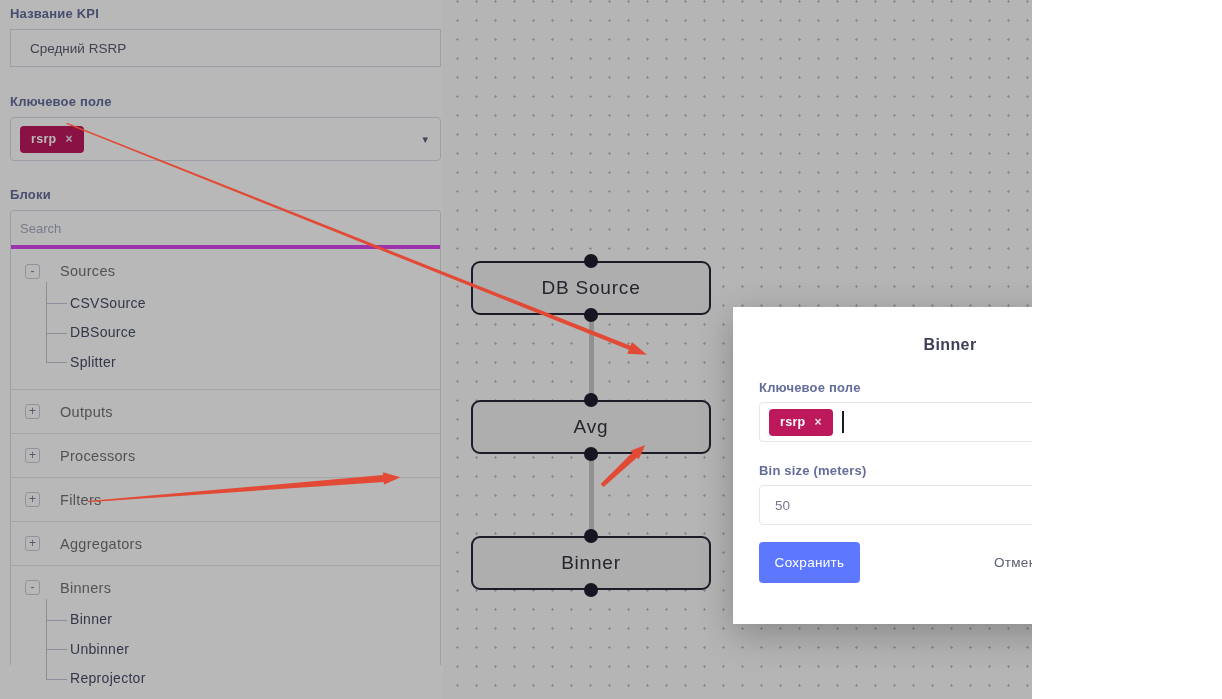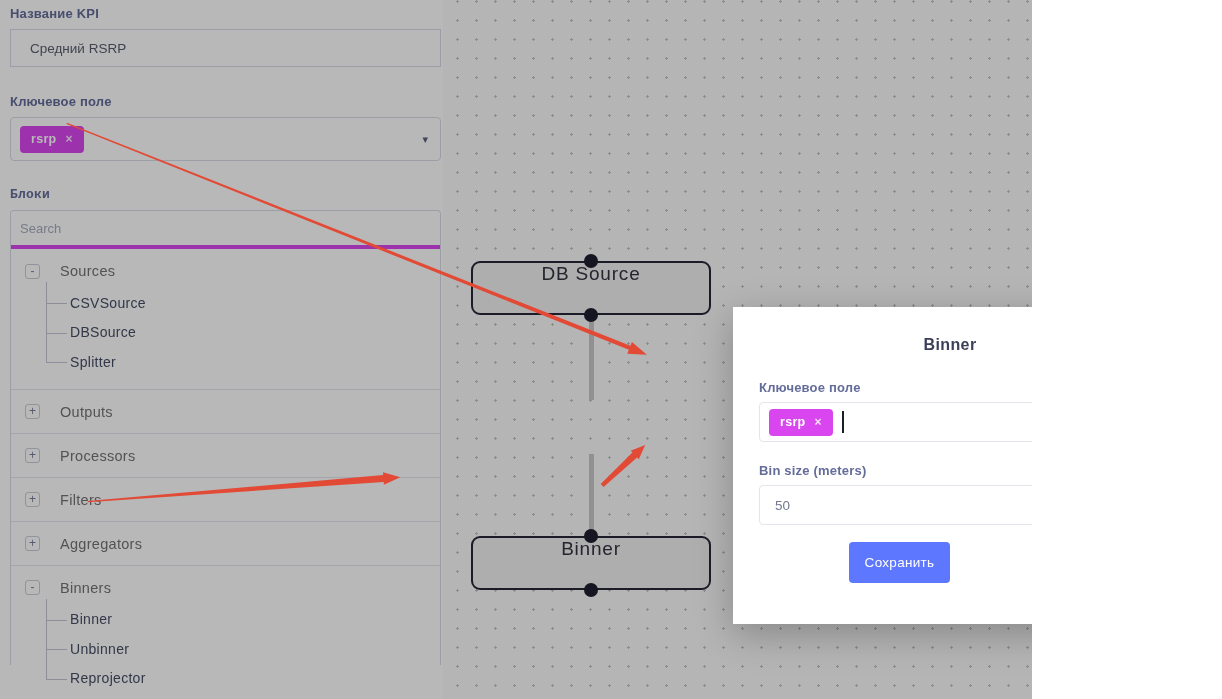--- a/index.html
+++ b/index.html
@@ -10,24 +10,24 @@
   
   .sidebar { position:absolute; left:0; top:0; width:443px; height:699px; background:#fff; z-index:1; }
   .side-inner { padding:6px 0 0 10px; width:441px; }
   .field-label { font-size:13px; color:#646c9a; font-weight:600; letter-spacing:.2px; }
   .text-input { margin-top:8px; width:431px; height:38px; border:1px solid #d9dce8; border-radius:0;
                 background:#fff; font-size:13.5px; color:#595d6e; padding-left:19px; outline:none;
                 font-family:"Liberation Sans", sans-serif; }
   .select-box { margin-top:8px; position:relative; width:431px; height:44px; border:1px solid #d9dce8;
                 border-radius:4px; background:#fff; display:flex; align-items:center; padding-left:9px; }
   .tag { display:inline-flex; align-items:center; gap:9px; height:27px; padding:0 11px; border-radius:4px;
-         background:#d946ef; color:#fff; font-size:12.5px; font-weight:600; letter-spacing:.3px; }
+         background:#be185d; color:#fff; font-size:12.5px; font-weight:600; letter-spacing:.3px; }
   .tag .x { font-size:12px; opacity:.85; cursor:pointer; }
   .dd-arrow { position:absolute; right:12px; top:50%; transform:translateY(-50%); font-size:11px; color:#5a5f7d; }
-  .mt26 { margin-top:26px;font-family:Liberation Mono, monospace; } .mt27 { margin-top:27px; }
+  .mt26 { margin-top:26px; } .mt27 { margin-top:27px; }
 
   .blocks-box { margin-top:8px; width:431px; height:455px; border:1px solid #d9dce8; border-bottom:none;
                 border-radius:4px 4px 0 0; background:#fff; }
   .search-input { width:100%; height:38px; border:none; border-bottom:4px solid #d946ef; border-radius:4px 4px 0 0;
                   font-size:13px; color:#595d6e; padding-left:9px; outline:none; background:#fff;
                   font-family:"Liberation Sans", sans-serif; }
   .search-input::placeholder { color:#a6aabe; }
   .tree-section { border-bottom:1px solid #e4e6ef; padding:11px 0 10px 14px; }
   .tree-section.expanded { padding-bottom:12px; }
   .tree-section.last { border-bottom:1px solid #e4e6ef; }
@@ -43,21 +43,21 @@
   ul.children li:not(:last-child)::after { content:""; position:absolute; left:0; top:15px; bottom:-7px;
                    border-left:1px solid #c3c6d4; }
   .tree-pad-bottom { height:23px; }
 
   
   .canvas { position:absolute; left:443px; top:0; width:779px; height:699px; z-index:0;
             background-color:#fbfbfb;
             background-image:radial-gradient(#c2c2c6 1.1px, transparent 1.2px);
             background-size:19px 19px; background-position:5px 11px; }
   .node { position:absolute; left:28px; width:240px; height:54px; background:#f1f1f1;
-          border:2.5px solid #262736; border-radius:9px; display:flex; align-items:flex-start; justify-content:center;
+          border:2.5px solid #262736; border-radius:9px; display:flex; align-items:center; justify-content:center;
           cursor:pointer; }
   .node-label { font-size:19px; color:#33343f; letter-spacing:.8px; }
   .node-1 { top:261px; } .node-2 { top:400px; } .node-3 { top:536px; }
   .port { position:absolute; left:50%; width:14px; height:14px; margin-left:-7px; border-radius:50%;
           background:#1e1f2e; cursor:pointer; }
   .port.top { top:-9px; } .port.bottom { bottom:-9px; }
   .link { position:absolute; left:145.5px; width:5px; background:#c9c9c9; }
   .link-1 { top:315px; height:85px; } .link-2 { top:454px; height:82px; }
 
   
@@ -70,21 +70,21 @@
                  letter-spacing:.4px; }
   .m-label { margin-top:26px; font-size:13px; color:#646c9a; font-weight:600; letter-spacing:.2px; }
   .m-select { margin-top:7px; position:relative; width:382px; height:40px; border:1px solid #e2e5ec;
               border-radius:4px; display:flex; align-items:center; padding-left:9px; background:#fff; }
   .caret { width:2px; height:22px; background:#1c1c28; margin-left:9px; animation:blink 1.1s steps(1) infinite; }
   @keyframes blink { 50% { opacity:0; } }
   .m-input { margin-top:7px; width:382px; height:40px; border:1px solid #e2e5ec; border-radius:4px;
              font-size:13.5px; color:#74788d; padding-left:15px; outline:none;
              font-family:"Liberation Sans", sans-serif; }
   .btn-row { margin-top:17px; display:flex; align-items:center; }
-  .btn-half { flex:1; display:flex; justify-content:flex-end; }
+  .btn-half { flex:1; display:flex; justify-content:flex-start; }
   .btn-save { width:101px; height:41px; border:none; border-radius:4px; background:#5d78ff; color:#fff;
               font-size:13.5px; font-weight:500; letter-spacing:.3px; cursor:pointer;
               font-family:"Liberation Sans", sans-serif; }
   .btn-cancel { background:none; border:none; font-size:13.5px; color:#595d6e; font-weight:500;
                 letter-spacing:.3px; cursor:pointer; font-family:"Liberation Sans", sans-serif;margin-left:44px; }
 
   
   .arrows { position:absolute; inset:0; z-index:30; pointer-events:none; }
 </style>
 </head>
@@ -162,20 +162,25 @@
     </div>
   </aside>
 
   <main class="canvas">
     <div class="link link-1"></div>
     <div class="link link-2"></div>
 
     <div class="node node-1">
       <span class="port top"></span>
       <span class="node-label">DB Source</span>
+      <span class="port bottom"></span>
+    </div>
+    <div class="node node-2">
+      <span class="port top"></span>
+      <span class="node-label">Avg</span>
       <span class="port bottom"></span>
     </div>
     <div class="node node-3">
       <span class="port top"></span>
       <span class="node-label">Binner</span>
       <span class="port bottom"></span>
     </div>
   </main>
 
   <div class="overlay"></div>

